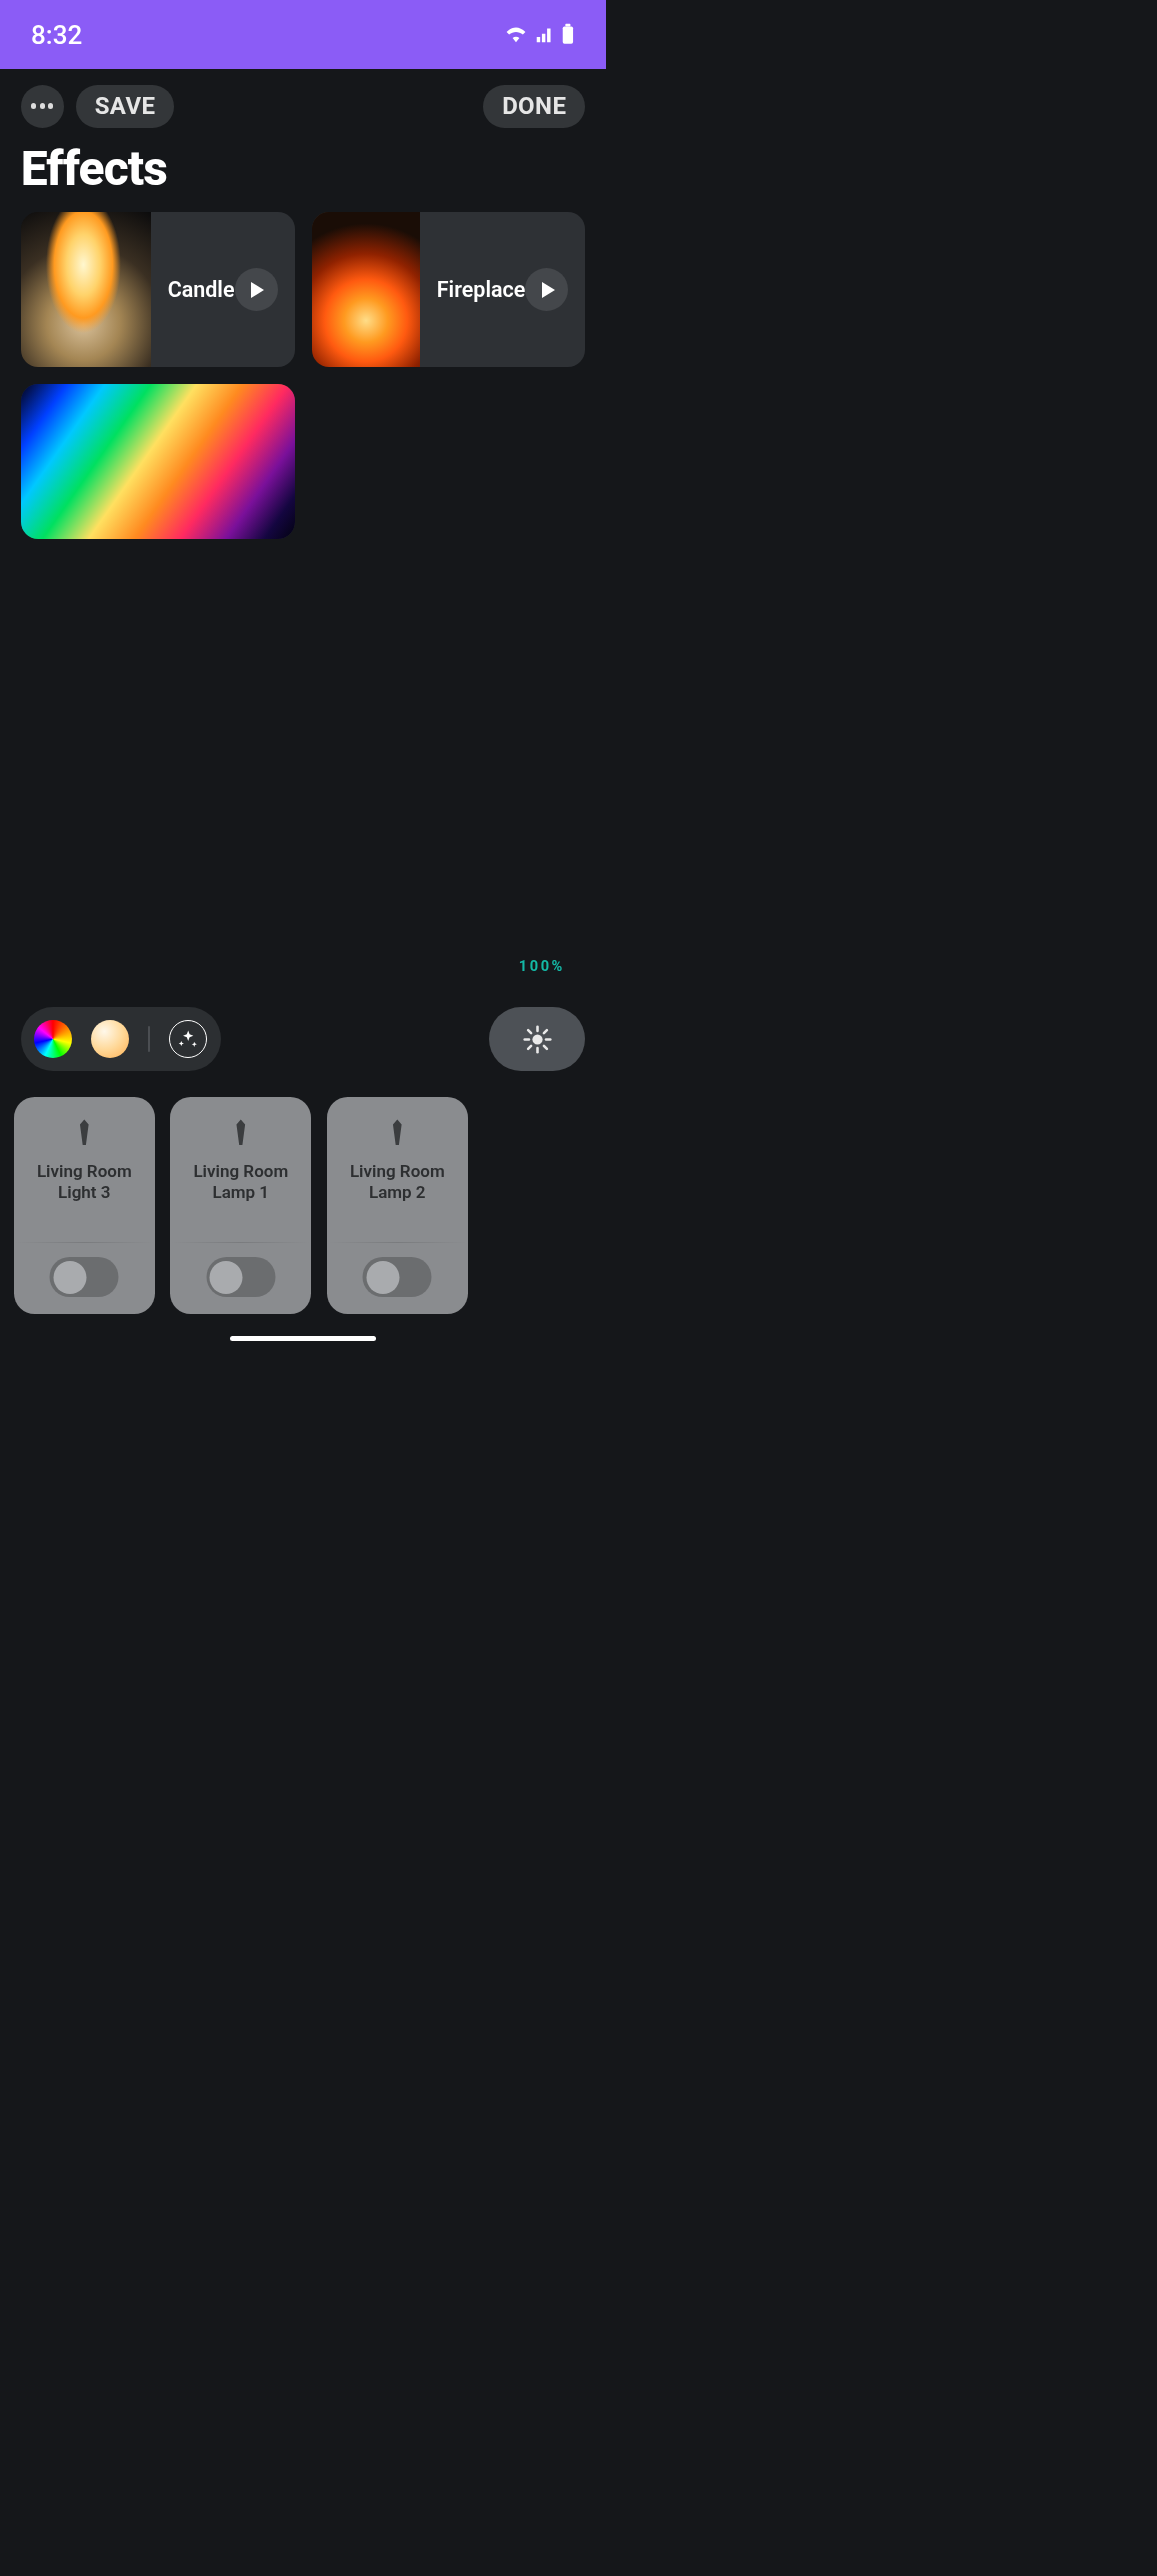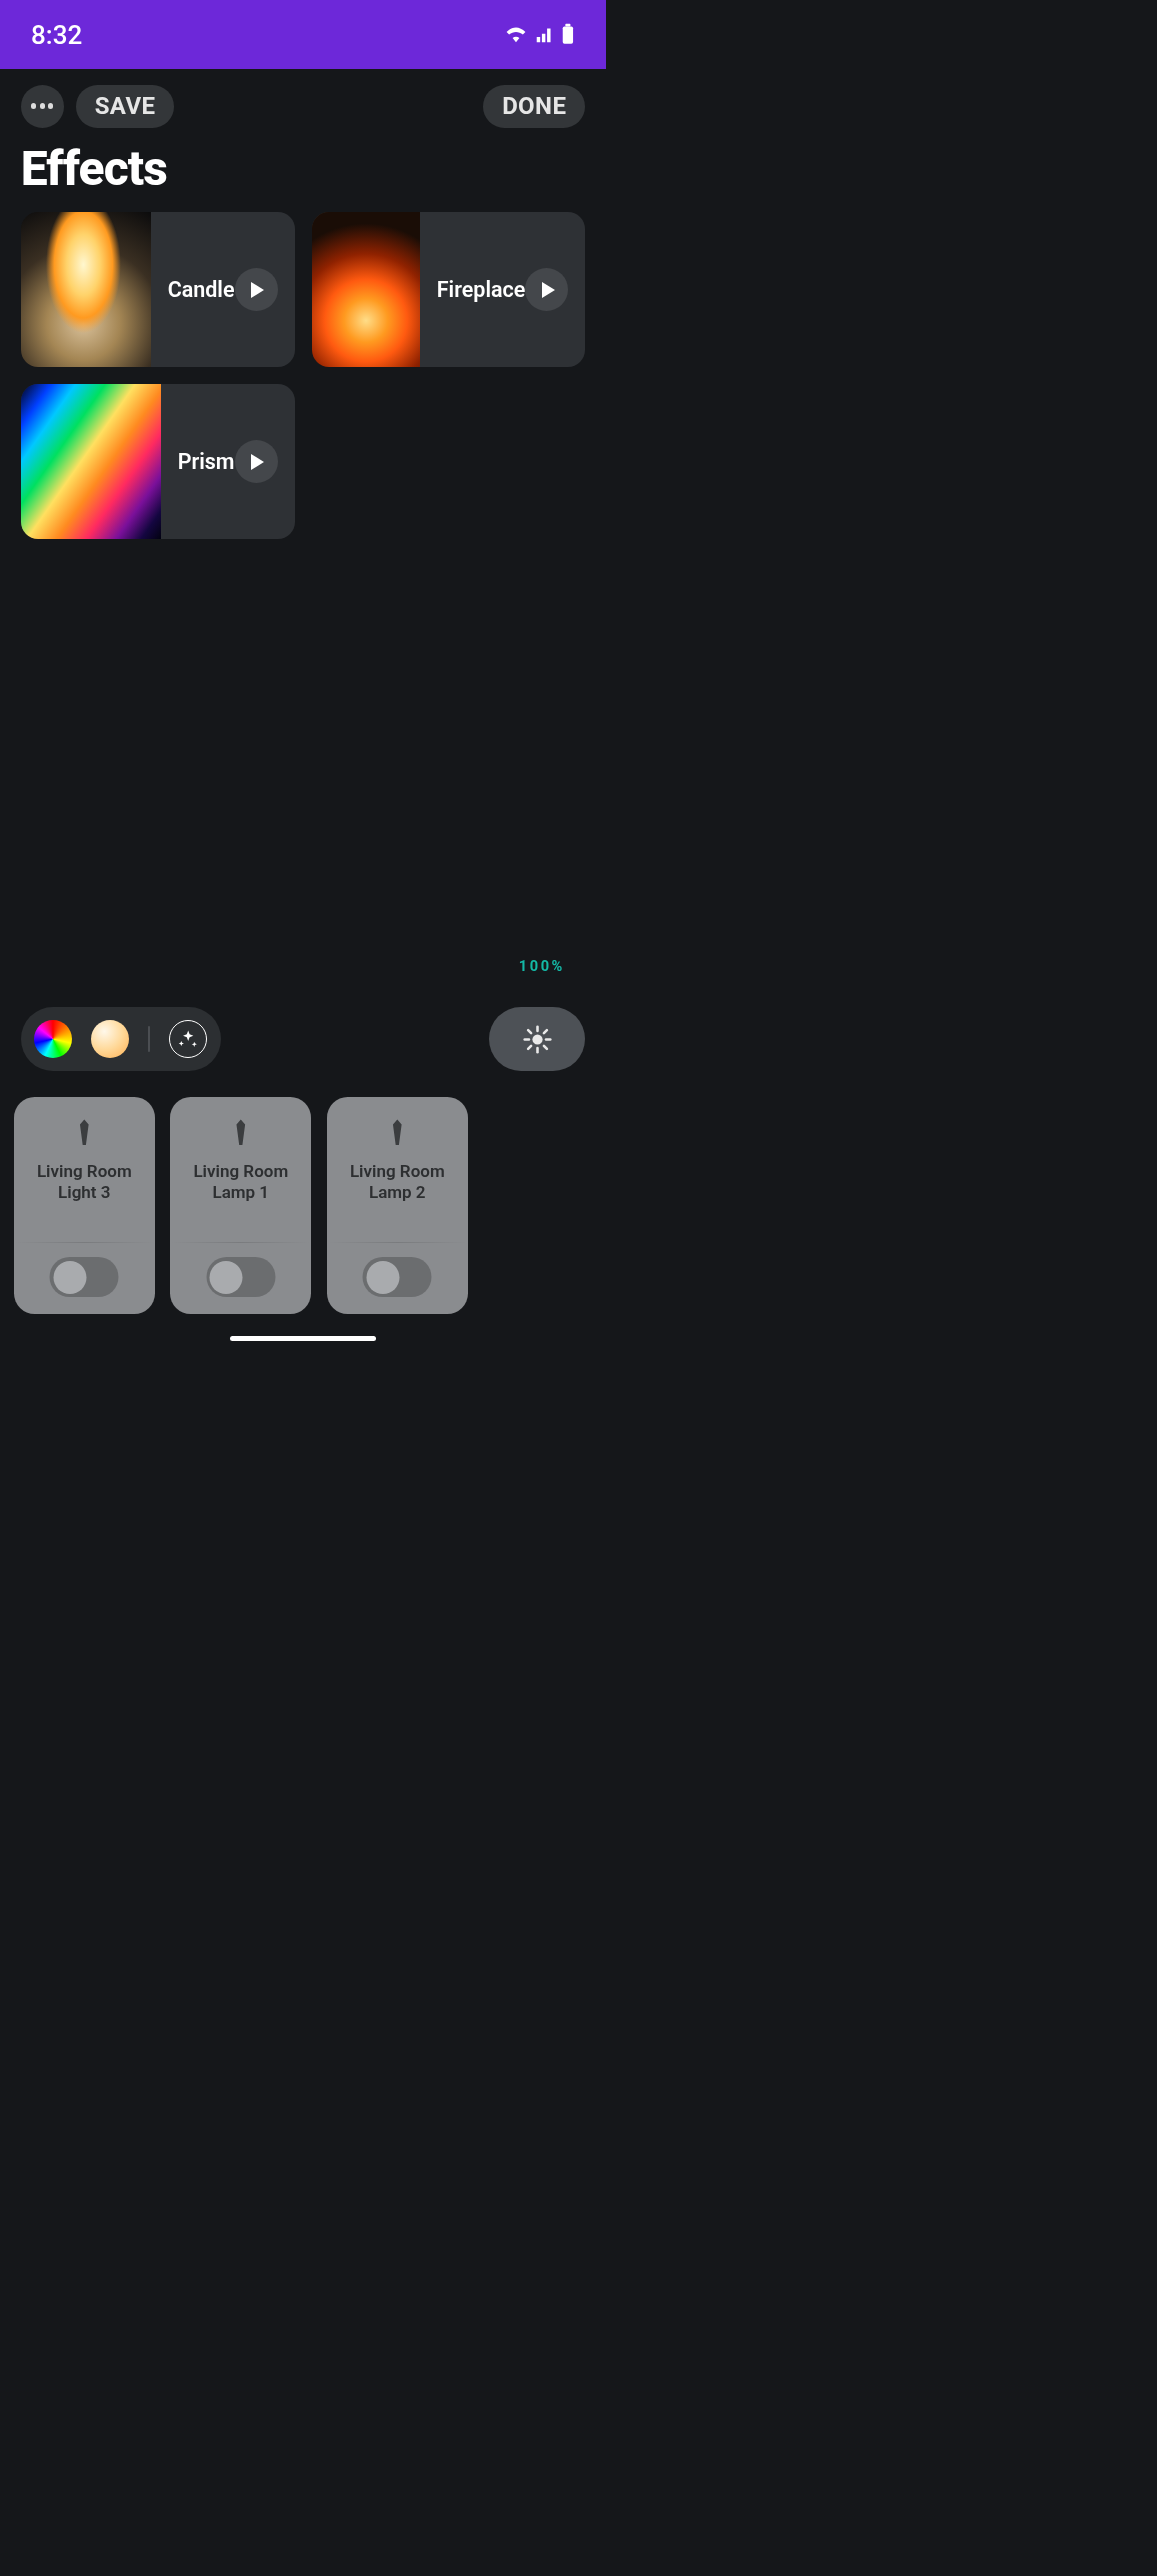--- a/index.html
+++ b/index.html
@@ -15,21 +15,21 @@
 
   
   .status-bar {
     height: 69px;
     display: flex;
     align-items: center;
     justify-content: space-between;
     padding: 0 31px;
     font-size: 26px;
     font-weight: 500;
-    background: #6d28d9;
+    background: #8b5cf6;
   }
   .status-icons { display: flex; align-items: center; gap: 6.9px; }
 
   
   .top-row {
     display: flex;
     align-items: center;
     padding: 15.5px 20.7px 0 20.7px;
     gap: 12px;
   }
@@ -288,26 +288,20 @@
     <div class="effect-foot">
       <span class="effect-label">Fireplace</span>
       <div class="play-btn">
         <div class="play-tri"></div>
       </div>
     </div>
   </div>
 
   <div class="effect-card">
     <div class="effect-preview preview-prism"></div>
-    <div class="effect-foot">
-      <span class="effect-label">Prism</span>
-      <div class="play-btn">
-        <div class="play-tri"></div>
-      </div>
-    </div>
   </div>
 
 </div>
 
 <div class="lower">
   <div class="pct">100%</div>
 
   <div class="mode-row">
     <div class="mode-cluster">
       <div class="mode-icon color-wheel"></div>

